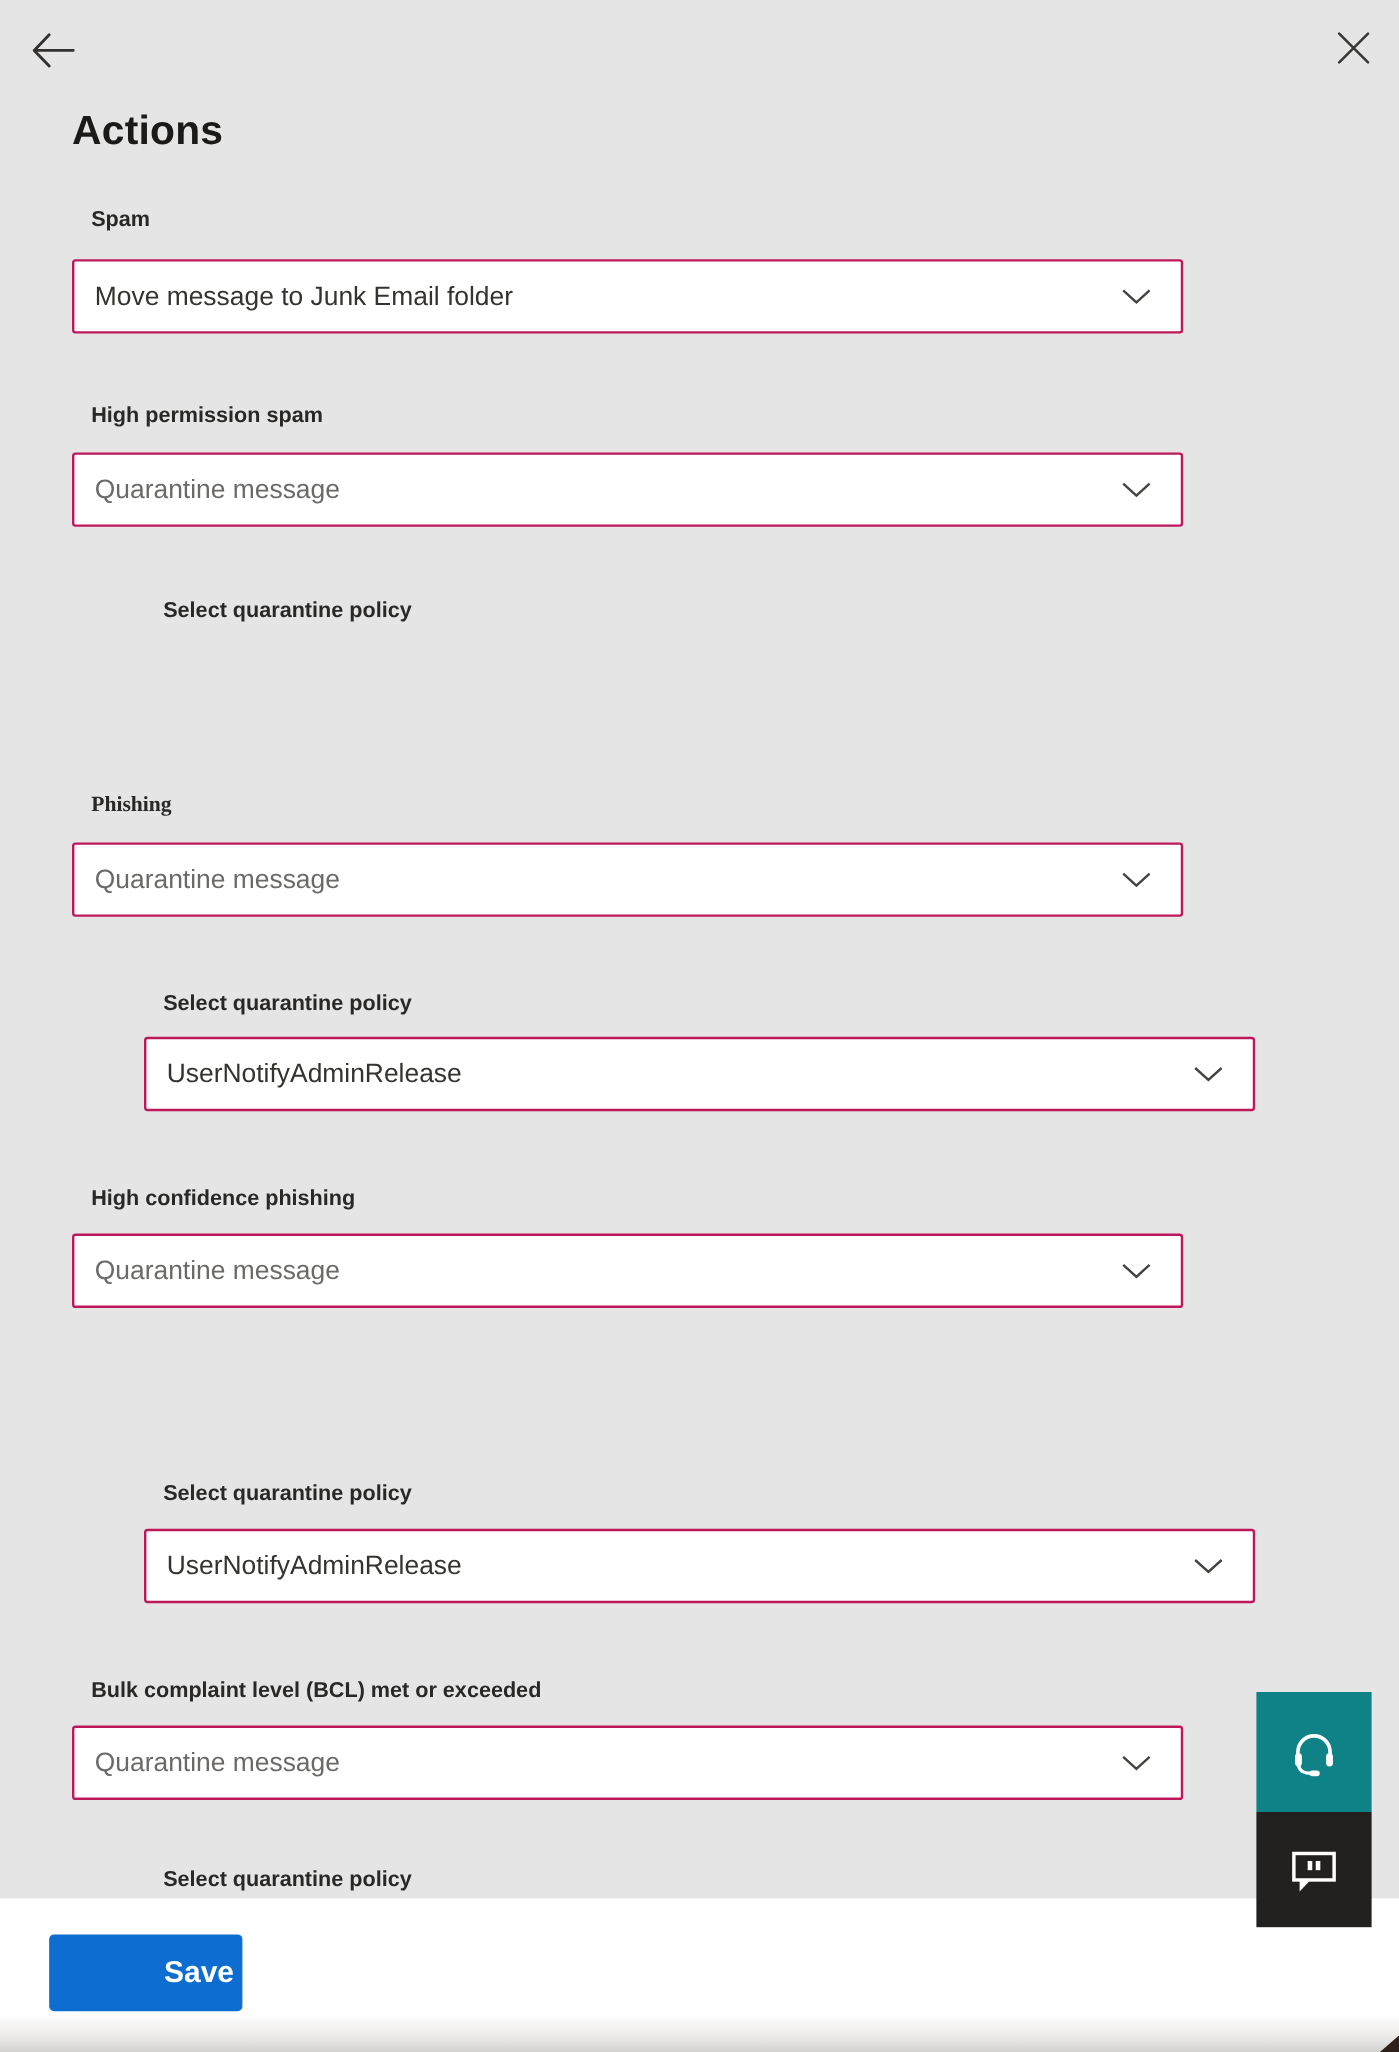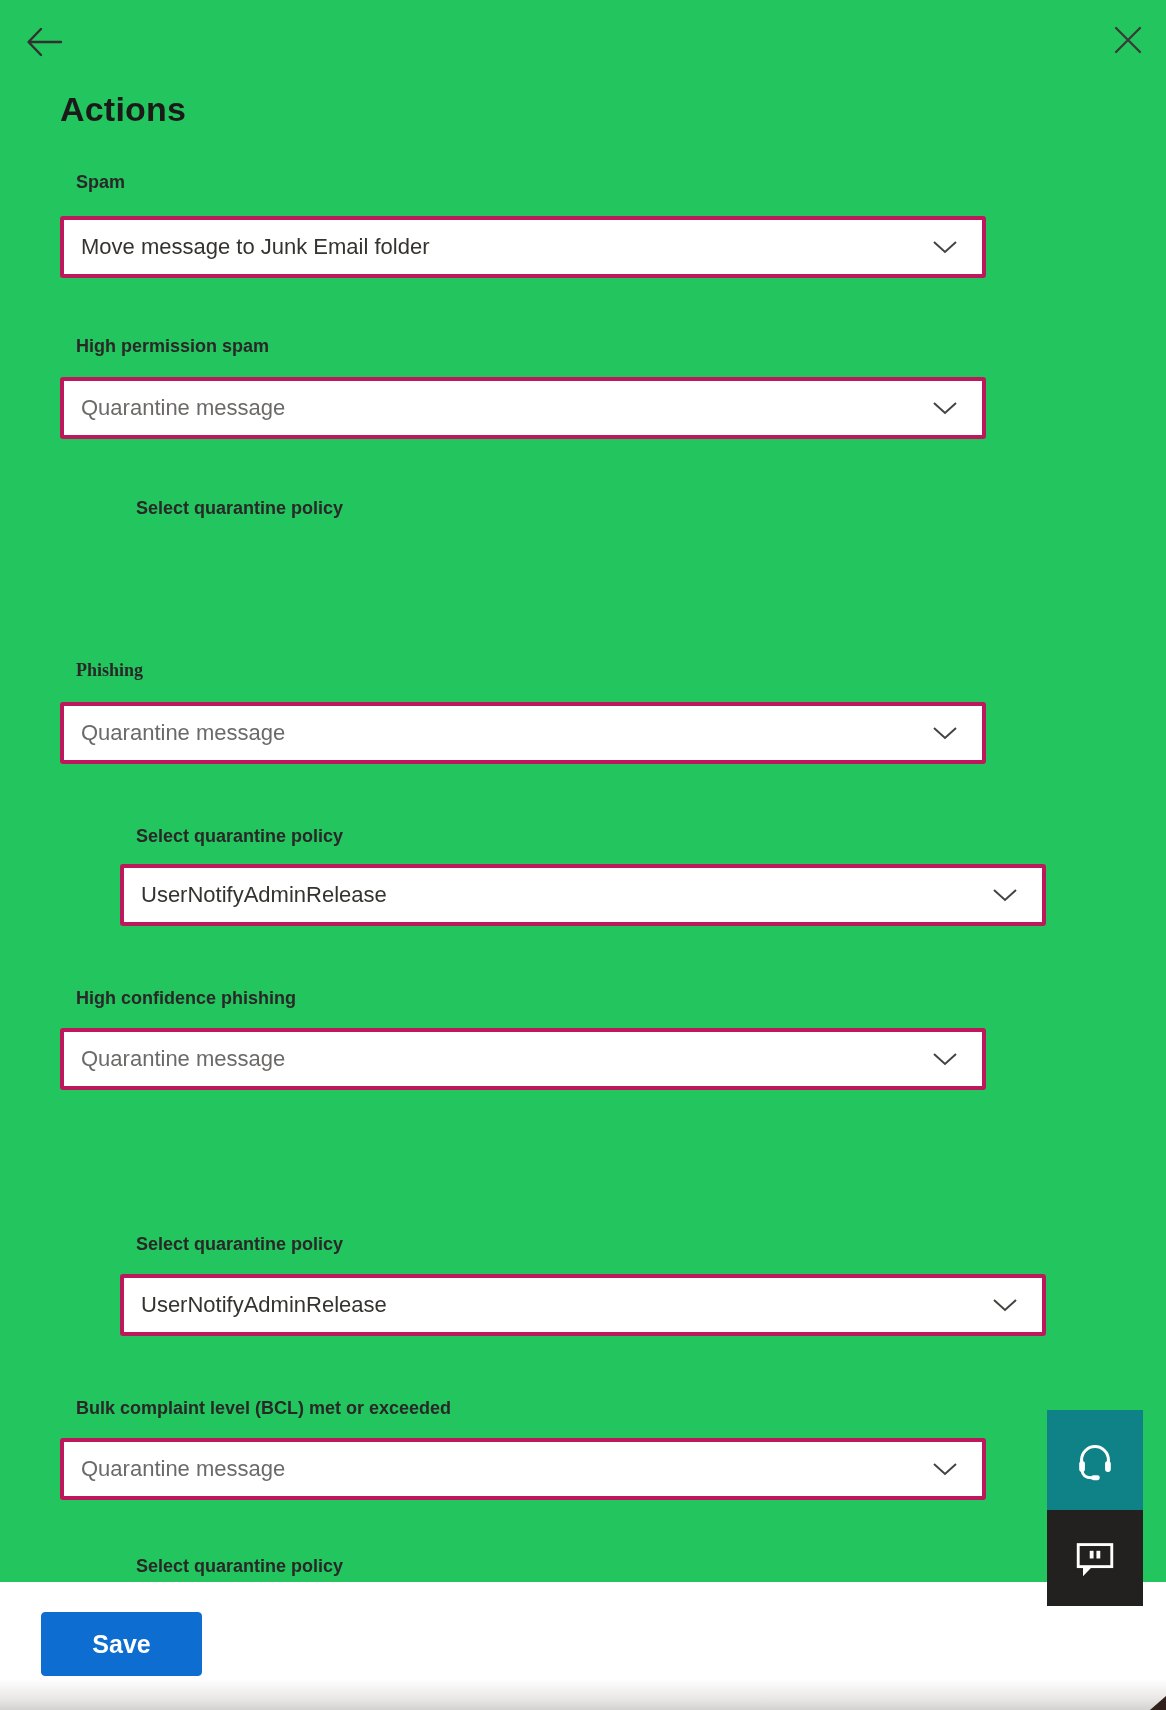--- a/index.html
+++ b/index.html
@@ -1,36 +1,36 @@
 <!DOCTYPE html>
 <html><head>
 <meta charset="utf-8">
 <style>
   html,body{margin:0;padding:0;background:#ffffff;}
   .page{
     position:relative;width:1166px;height:1710px;overflow:hidden;
-    background:#22c55e;
+    background:#e5e5e5;
     font-family:"Liberation Sans","DejaVu Sans",sans-serif;
     color:#323130;
   }
   .icon-btn{position:absolute;background:none;border:none;padding:0;cursor:pointer;line-height:0;}
   .back-btn{left:24px;top:24px;width:40px;height:36px;}
   .close-btn{left:1112px;top:24px;width:32px;height:32px;}
 
   .page-title{
     position:absolute;left:60px;top:90px;margin:0;
     font-size:34px;font-weight:700;color:#1b1a19;letter-spacing:0.2px;
   }
 
   .field-label{
     position:absolute;font-size:18px;font-weight:600;color:#292827;white-space:nowrap;margin-left:16px;
   }
   .dropdown{
     position:absolute;box-sizing:border-box;height:62px;width:926px;
-    border:4px solid #be185d;border-radius:3px;background:#ffffff;
+    border:2px solid #be185d;border-radius:3px;background:#ffffff;
     display:flex;align-items:center;cursor:pointer;text-align:center;
   }
   .dd-text{
     margin-left:17px;font-size:22px;color:#34332f;
     white-space:nowrap;overflow:hidden;
   }
   .dd-text.muted{color:#6b6a68;}
   .chev{position:absolute;right:24px;top:50%;transform:translateY(-50%);}
 
   
@@ -53,21 +53,21 @@
     position:absolute;left:0;top:1582px;width:1166px;height:128px;
     background:#ffffff;z-index:5;
   }
   .footer-fade{
     position:absolute;left:0;bottom:0;width:100%;height:31px;
     background:linear-gradient(180deg, rgba(255,255,255,0) 0%, #e9e7e6 65%, #d4d2d1 100%);
   }
   .btn{
     position:absolute;top:30px;height:64px;box-sizing:border-box;
     font-family:inherit;font-size:25px;font-weight:600;
-    border-radius:4px;cursor:pointer;
+    border-radius:4px;cursor:pointer;text-align:right;
   }
   .btn-save{
     left:41px;width:161px;
     background:#0e6dd0;border:1px solid #0e6dd0;color:#ffffff;
   }
   .btn-cancel{
     left:226px;width:167px;
     background:#f0efee;border:2px solid #82807e;color:#252423;
   }
 

